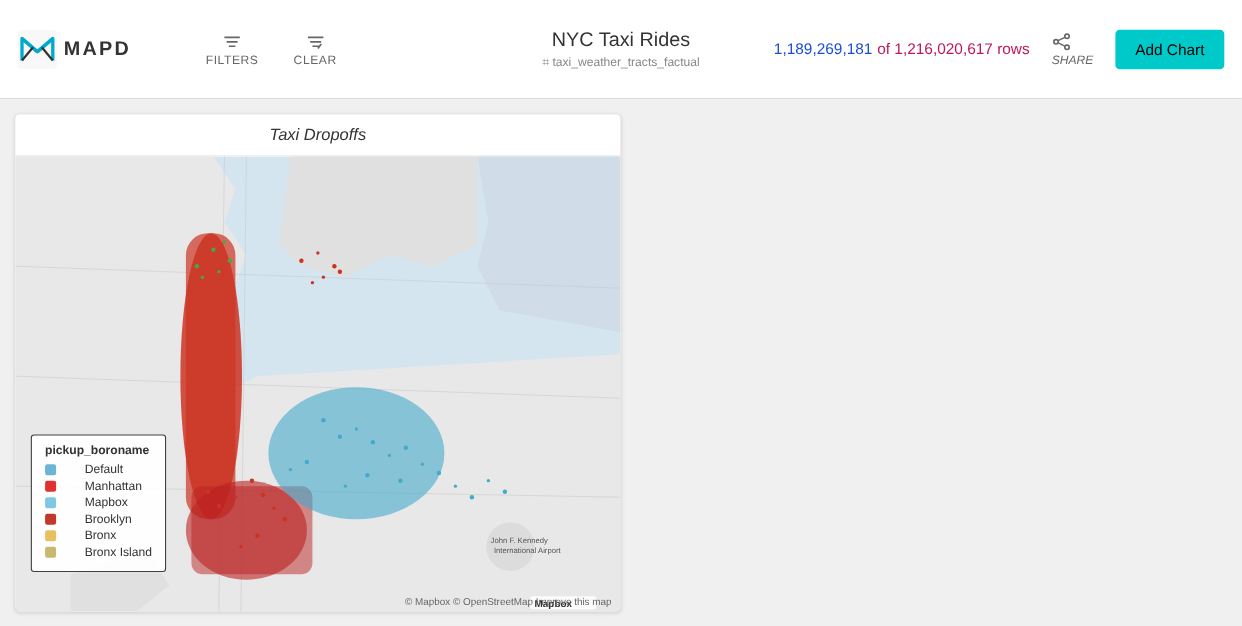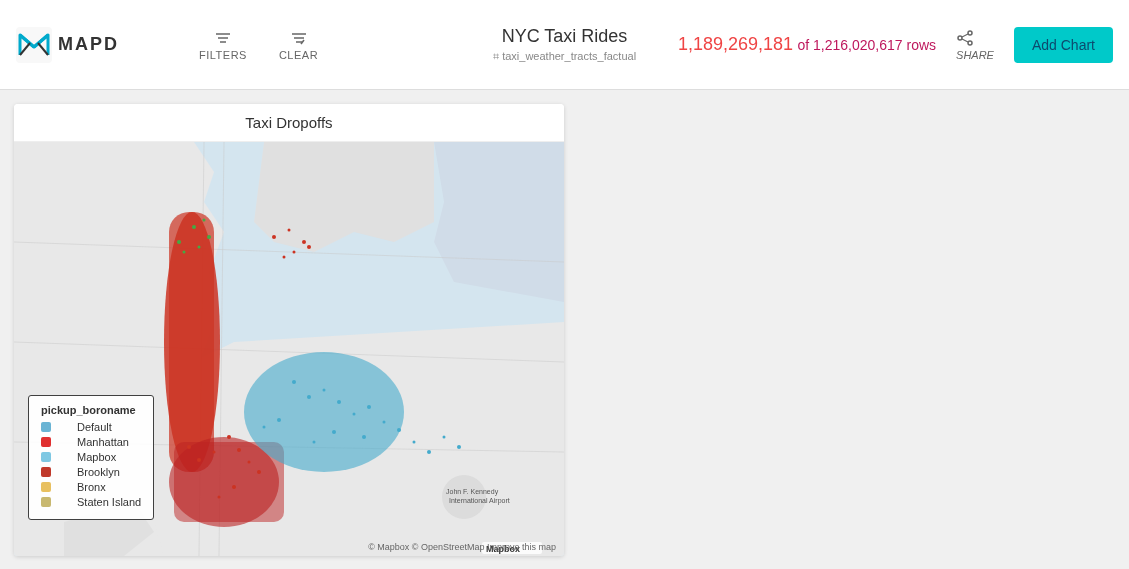--- a/index.html
+++ b/index.html
@@ -7,21 +7,20 @@
 
     
     #header {
       position: relative;
       height: 90px;
       background: #fff;
       border-bottom: 1px solid #ddd;
       display: flex;
       align-items: center;
       padding: 0 16px;
-      gap: 12px;
     }
     #logo-area {
       display: flex;
       align-items: center;
       gap: 6px;
     }
     #logo-icon {
       width: 36px;
       height: 36px;
     }
@@ -76,43 +75,43 @@
       width: 18px;
       height: 18px;
     }
     #header-right {
       margin-left: auto;
       display: flex;
       align-items: center;
       gap: 20px;
     }
     #rows-count {
-      font-size: 18px;
-      color: #ef4444;
+      font-size: 14px;
+      color: #1d4ed8;
     }
     #rows-count-total {
       color: #be185d;
       font-size: 14px;
     }
     #share-btn {
       display: flex;
       flex-direction: column;
       align-items: flex-start;
       cursor: pointer;
       gap: 2px;
       font-style: italic;
     }
     #share-btn-label {
       font-size: 11px;
       color: #666;
       text-transform: uppercase;
     }
     #add-chart-btn {
       background: #00c9c9;
-      color: #0c4a6e;
+      color: #000000;
       border: none;
       border-radius: 4px;
       padding: 10px 18px;
       font-size: 14px;
       cursor: pointer;
       font-weight: 500;
       white-space: nowrap;
     }
 
     
@@ -140,20 +139,21 @@
       padding: 16px 12px;
       text-align: center;
       font-size: 15px;
       font-weight: 400;
       color: #333;
       border-bottom: 1px solid #eee;
       height: 38px;
       display: flex;
       align-items: center;
       justify-content: center;
+      font-style: italic;
     }
     #map-container {
       position: relative;
       width: 550px;
       height: 414px;
       overflow: hidden;
     }
 
     
     #map-svg {
@@ -377,21 +377,21 @@
             <div class="legend-item">
       <div class="legend-dot" style="background:#c0392b"></div>
       <span class="legend-label">Brooklyn</span>
     </div>
             <div class="legend-item">
       <div class="legend-dot" style="background:#e8c060"></div>
       <span class="legend-label">Bronx</span>
     </div>
             <div class="legend-item">
       <div class="legend-dot" style="background:#c8b870"></div>
-      <span class="legend-label">Staten Island</span>
+      <span class="legend-label">Bronx Island</span>
     </div>
           </div>
       </div>
 
       <div id="map-attribution">© Mapbox   © OpenStreetMap   Improve this map</div>
     </div>
   </div>
 
 </div>
 

